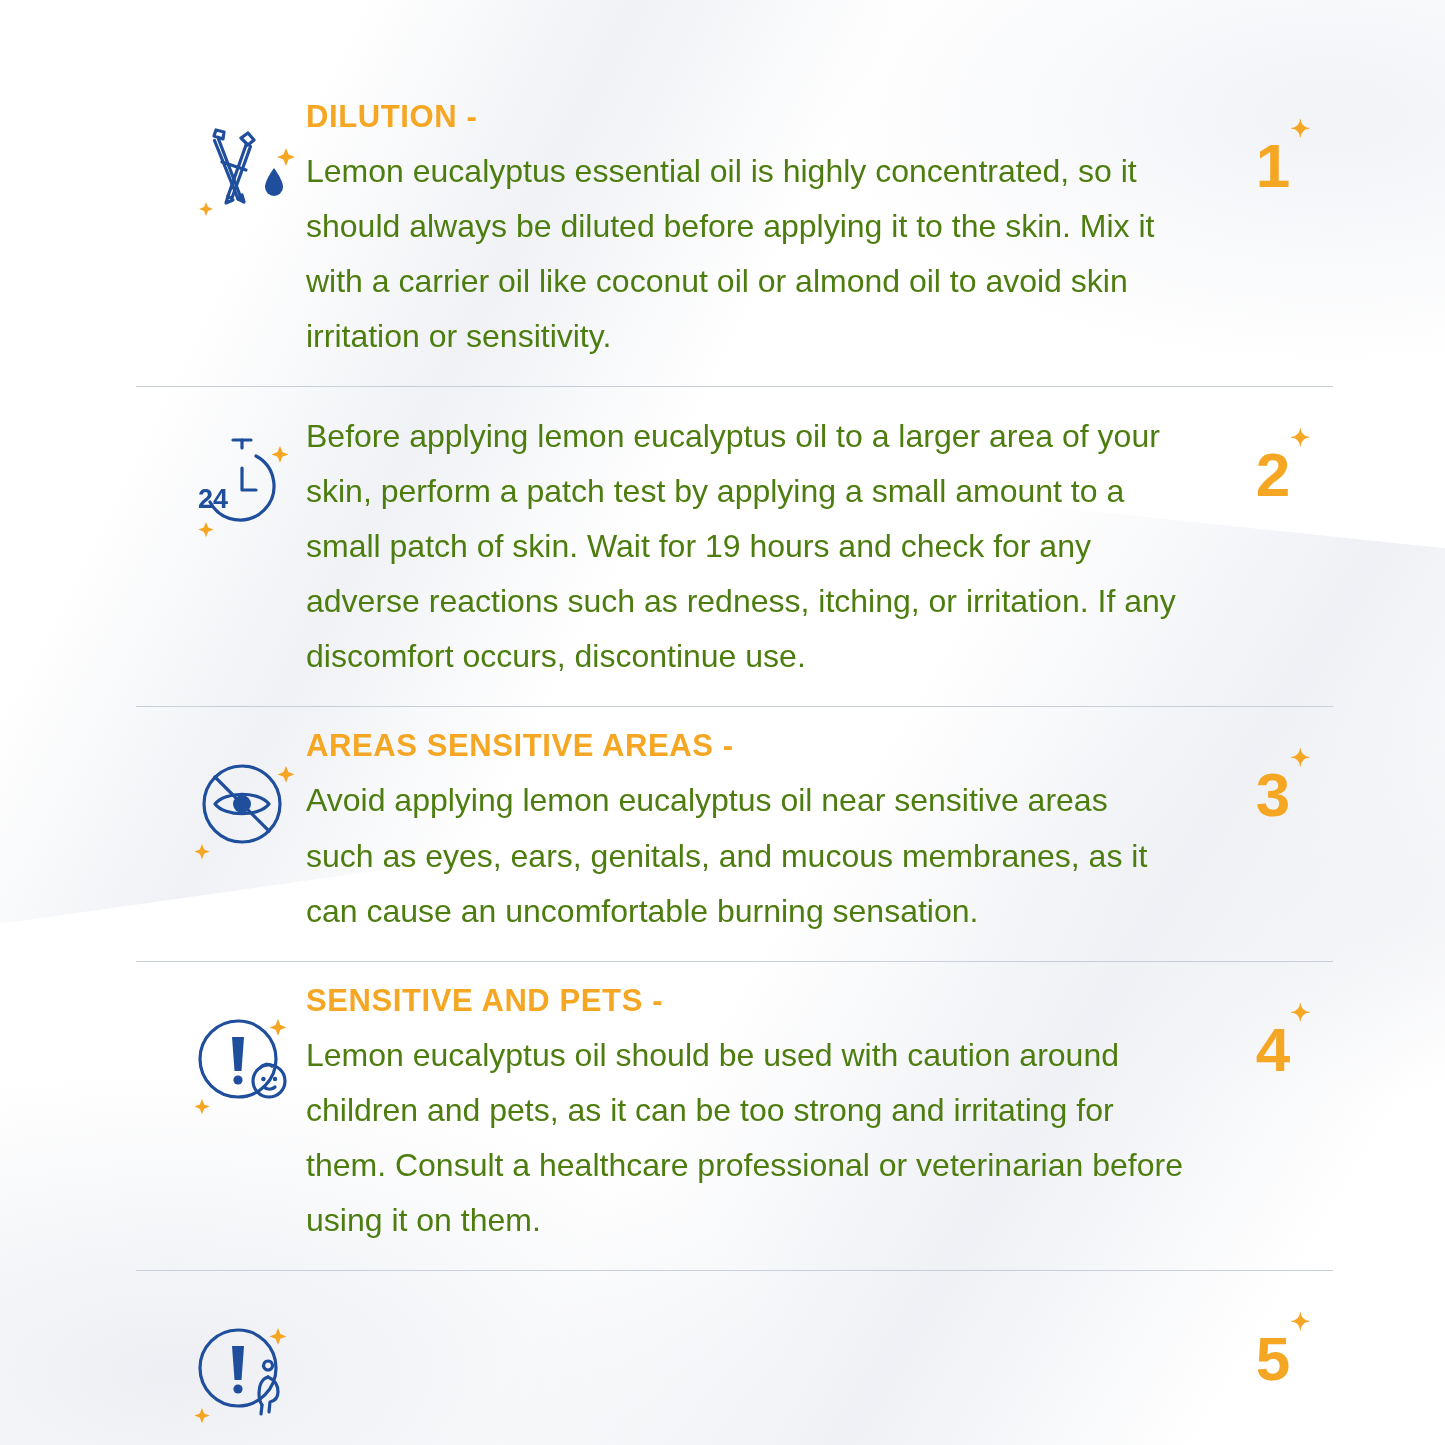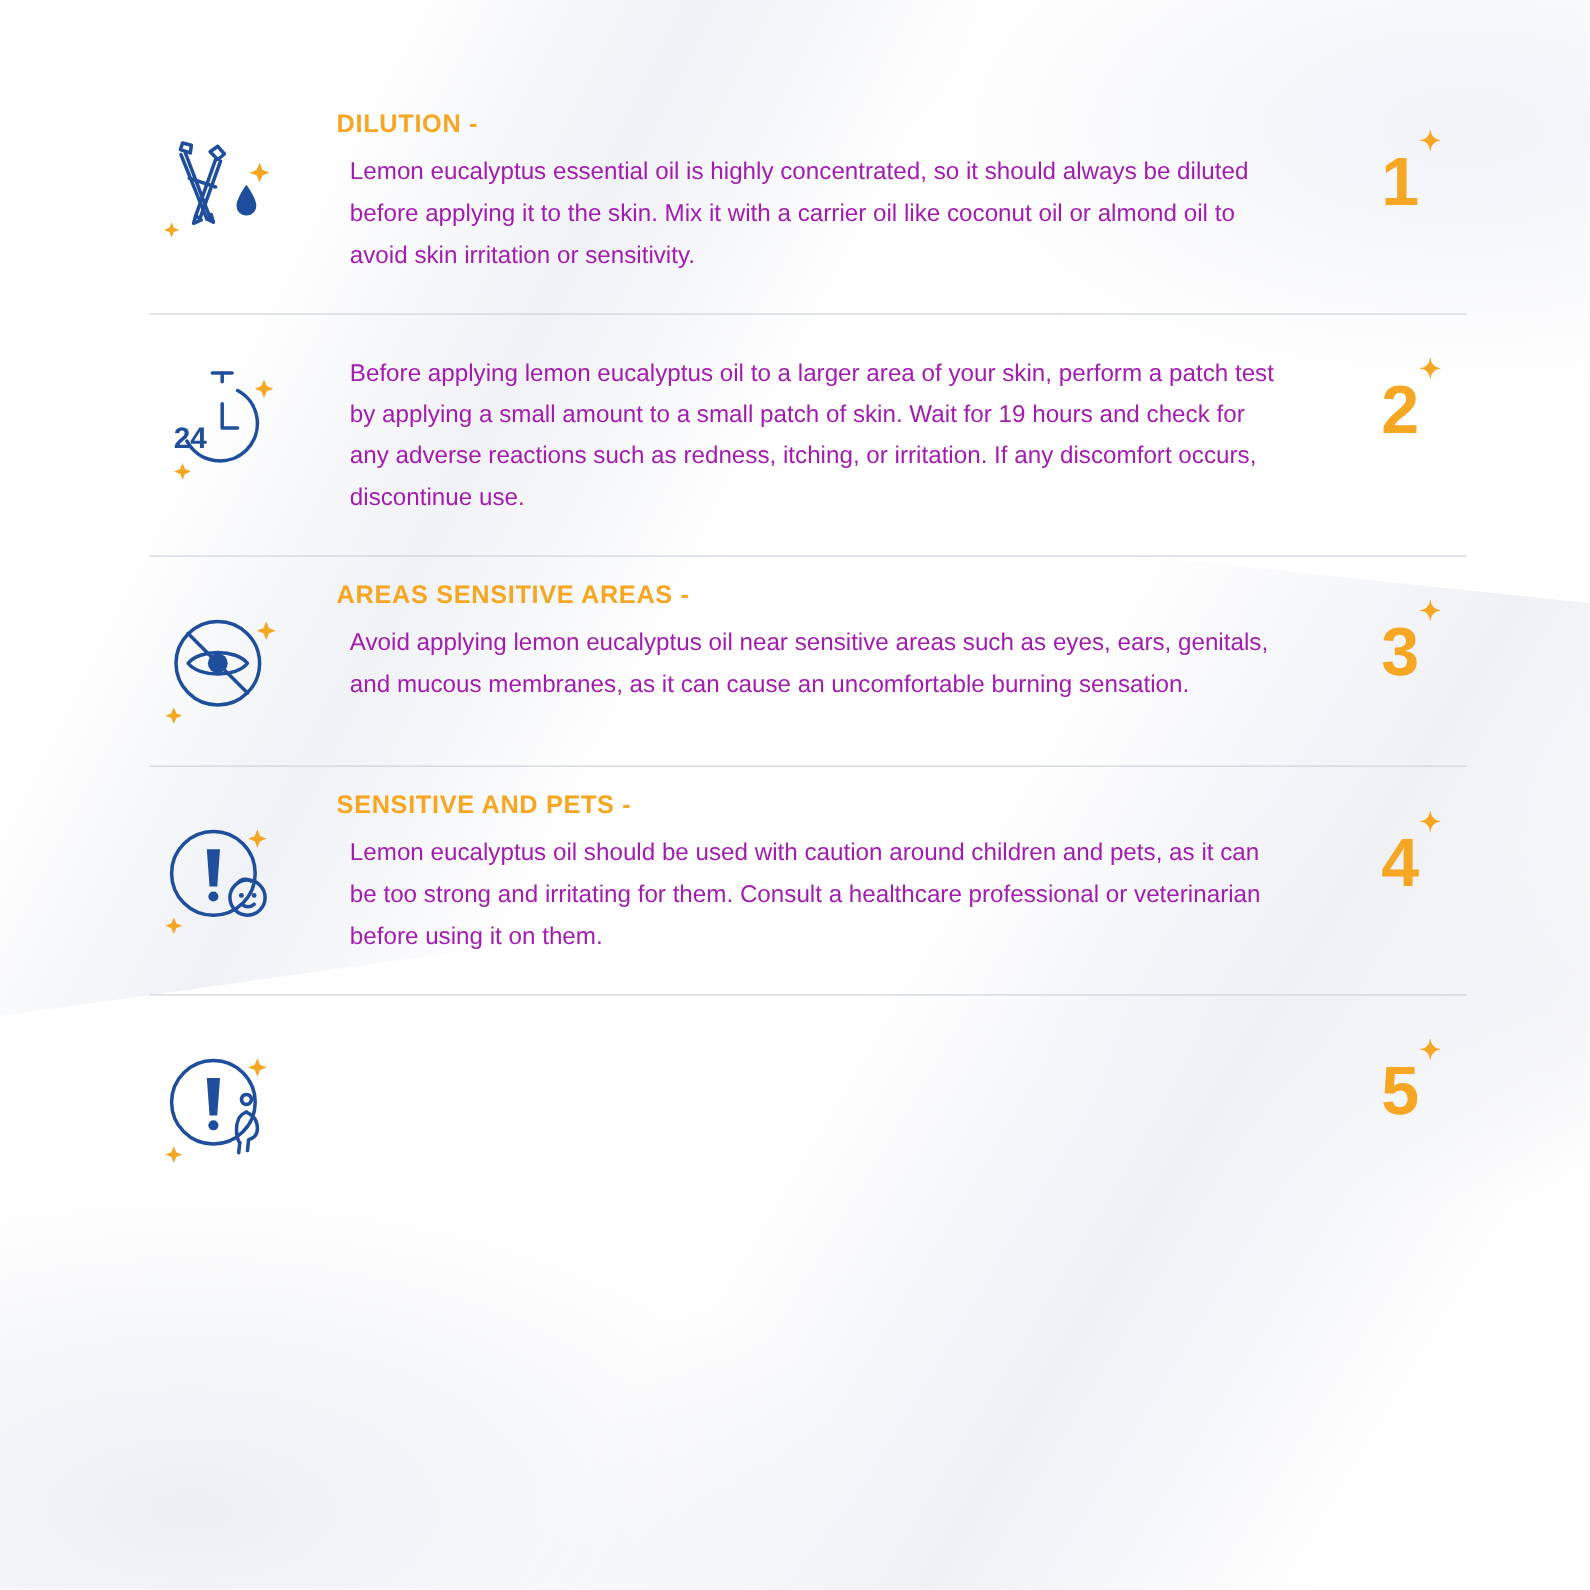--- a/index.html
+++ b/index.html
@@ -66,52 +66,52 @@
     padding: 18px 0 22px 0;
   }
   .tip + .tip {
     border-top: 1px solid #c9cfd8;
   }
 
   .icon-col {
     flex: 0 0 170px;
     display: flex;
     align-items: center;
-    justify-content: flex-start;
+    justify-content: flex-end;
     padding-top: 10px;
     min-height: 140px;
   }
   .icon-col svg {
     display: block;
   }
 
   .body-col {
     flex: 1 1 auto;
     padding-right: 30px;
     padding-top: 4px;
   }
 
   .tip-title {
     color: #F5A623;
     font-weight: bold;
-    font-size: 23px;
+    font-size: 31px;
     letter-spacing: 0.6px;
     margin: 0 0 10px 0;
     line-height: 1.1;
   }
   .tip-title .dash {
     color: #F5A623;
     font-weight: bold;
   }
 
   .tip-text {
-    color: #a21caf;
-    font-size: 22px;
+    color: #4d7c0f;
+    font-size: 32px;
     line-height: 1.72;
-    margin: 12px;
+    margin: 0;
     max-width: 880px;
   }
 
   .num-col {
     flex: 0 0 120px;
     display: flex;
     align-items: center;
     justify-content: center;
     position: relative;
     min-height: 140px;

